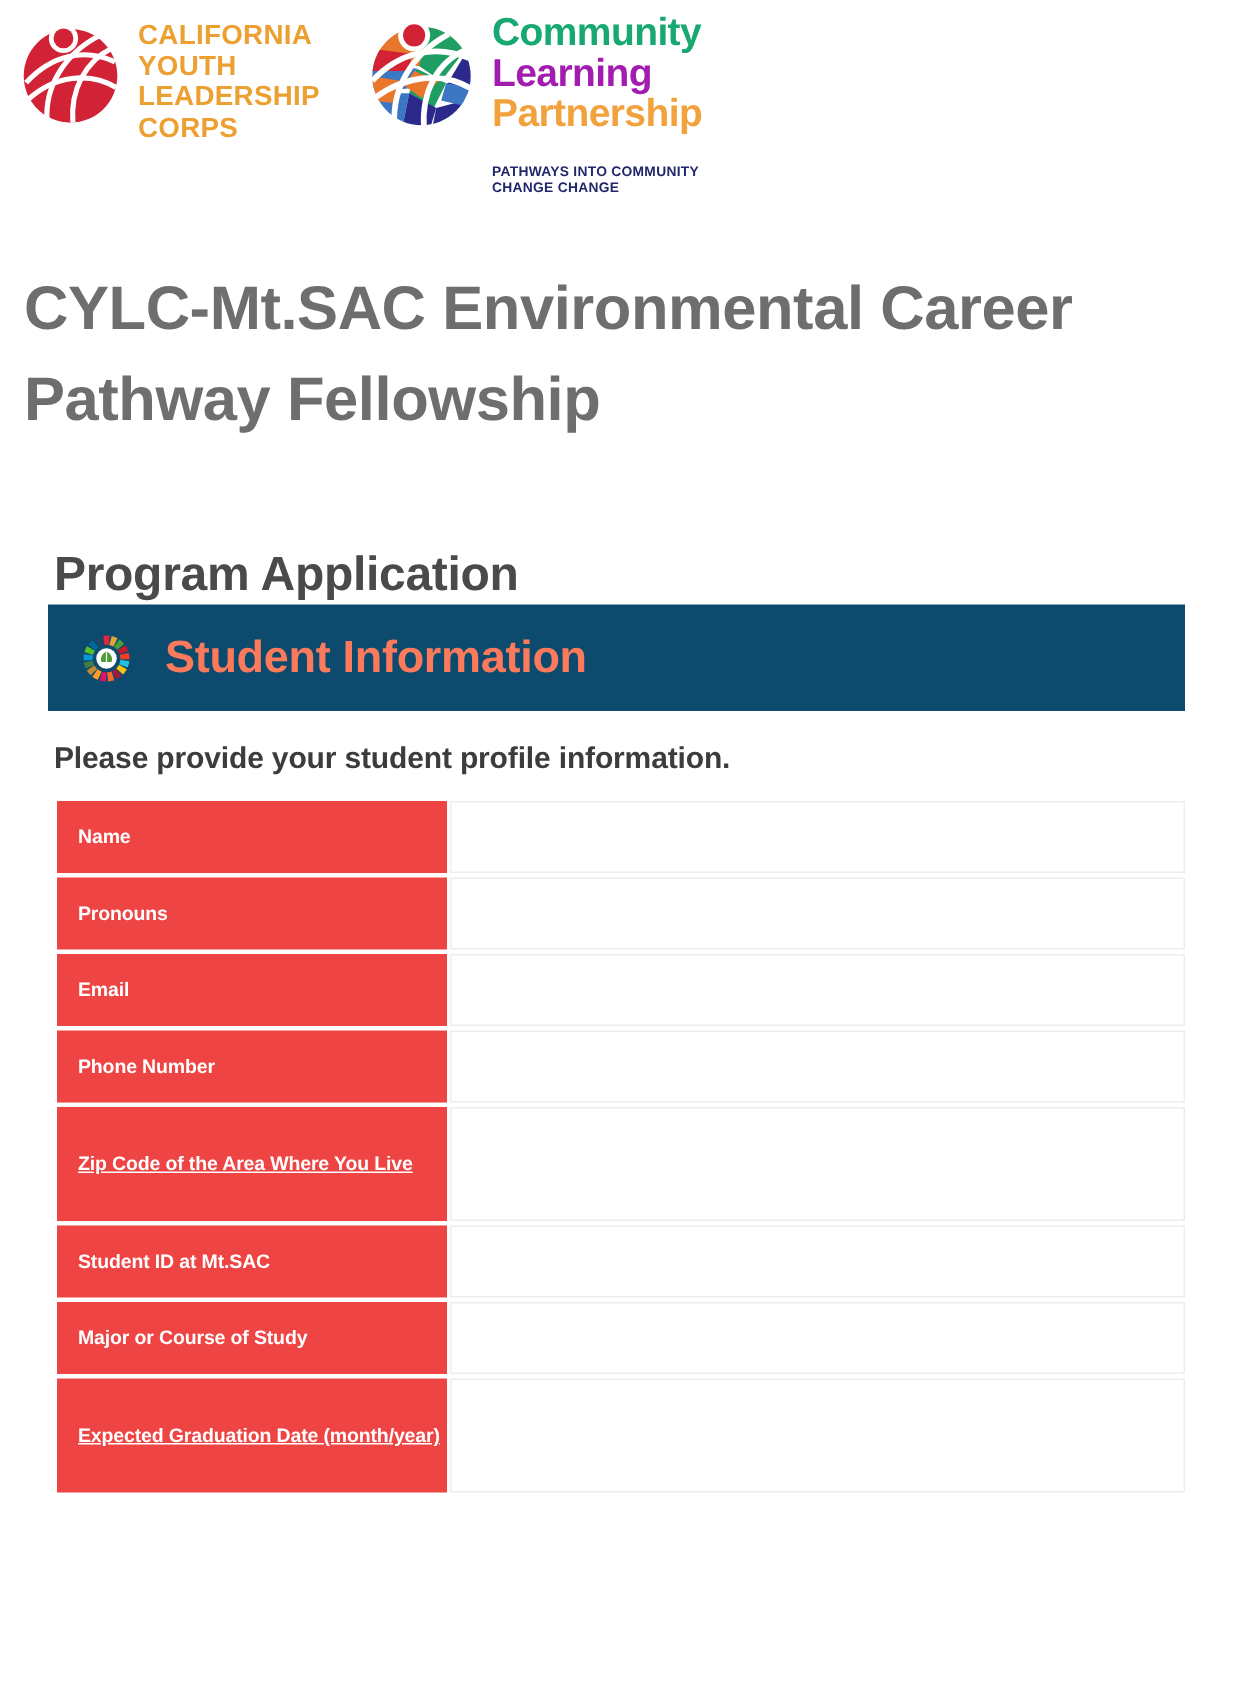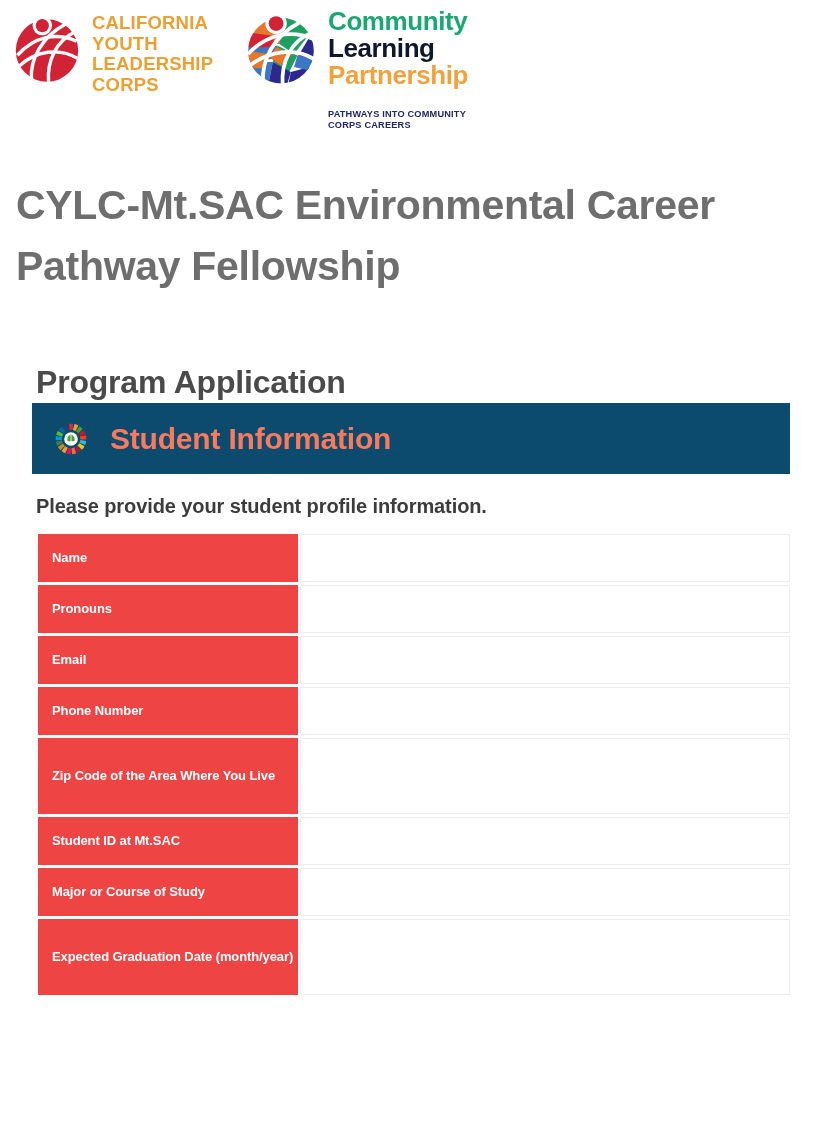--- a/index.html
+++ b/index.html
@@ -49,21 +49,21 @@
     margin-left: 6px;
     margin-top: 0px;
   }
   .clp-line {
     font-weight: bold;
     font-size: 26px;
     line-height: 27px;
     letter-spacing: -0.4px;
   }
   .clp-1 { color: #18A871; }
-  .clp-2 { color: #0f172a; }
+  .clp-2 { color: #a21caf; }
   .clp-3 { color: #F2A23C; }
   .clp-tag {
     color: #22276B;
     font-weight: bold;
     font-size: 9.2px;
     line-height: 11.2px;
     letter-spacing: 0.2px;
     margin-top: 20px;
   }
 
@@ -156,21 +156,21 @@
   }
   .cell-value {
     flex: 1 1 auto;
     background: #ffffff;
     border: 1px solid #EDEDED;
     box-sizing: border-box;
     margin-left: 2px;
     min-height: 48px;
   }
   .row-h1 .cell-label, .row-h1 .cell-value { min-height: 48px; }
-  .row-h2 .cell-label, .row-h2 .cell-value { min-height: 76px; }
+  .row-h2 .cell-label, .row-h2 .cell-value { min-height: 76px; text-decoration: underline; }
 </style>
 </head>
 <body>
 
 <div class="logo-bar">
 
   <div class="logo logo-cylc">
     <span class="logo-mark">
       <svg width="78" height="78" viewBox="0 0 100 100" aria-hidden="true">
         <circle cx="50" cy="52" r="40" fill="#D22336"></circle>
@@ -224,21 +224,21 @@
         <circle cx="44" cy="19" r="13" fill="#ffffff"></circle>
         <circle cx="44" cy="19" r="9" fill="#D22336"></circle>
       </svg>
     </span>
     <div class="clp-text">
       <div class="clp-line clp-1">Community</div>
       <div class="clp-line clp-2">Learning</div>
       <div class="clp-line clp-3">Partnership</div>
       <div class="clp-tag">
         <div>PATHWAYS INTO COMMUNITY</div>
-        <div>CORPS CAREERS</div>
+        <div>CHANGE CHANGE</div>
       </div>
     </div>
   </div>
 
 </div>
 
 <h1 class="page-title">CYLC-Mt.SAC Environmental Career Pathway Fellowship</h1>
 <h2 class="section-title">Program Application</h2>
 
 <div class="banner">

